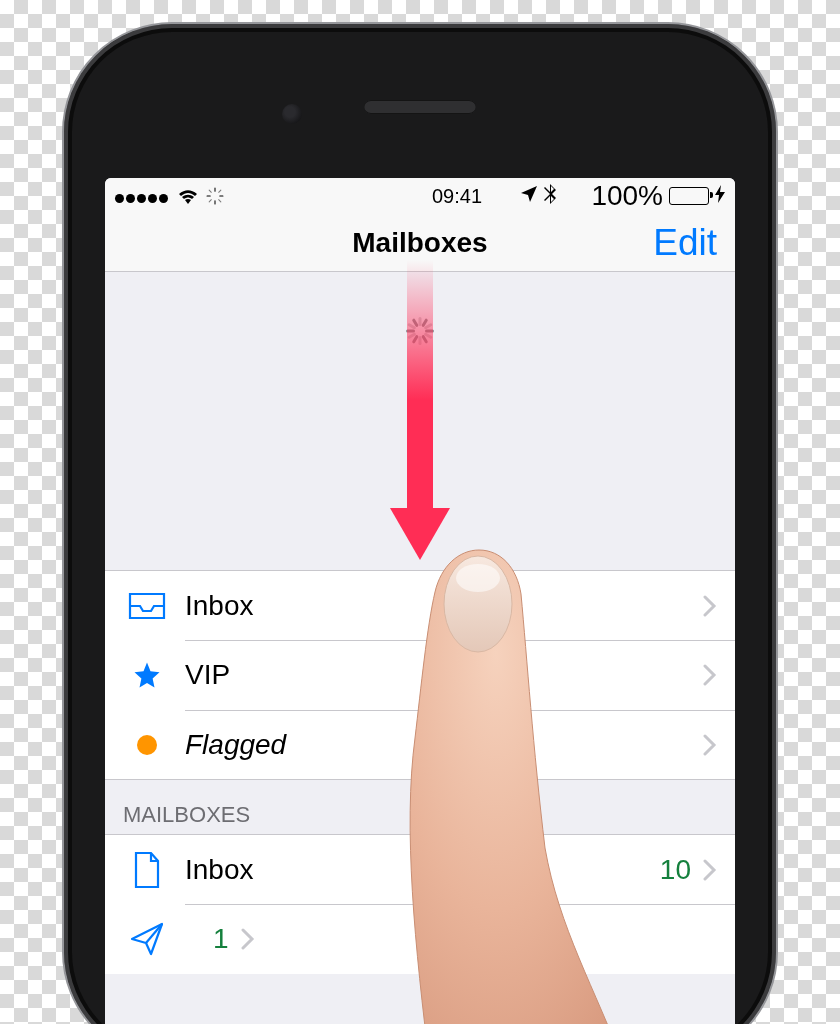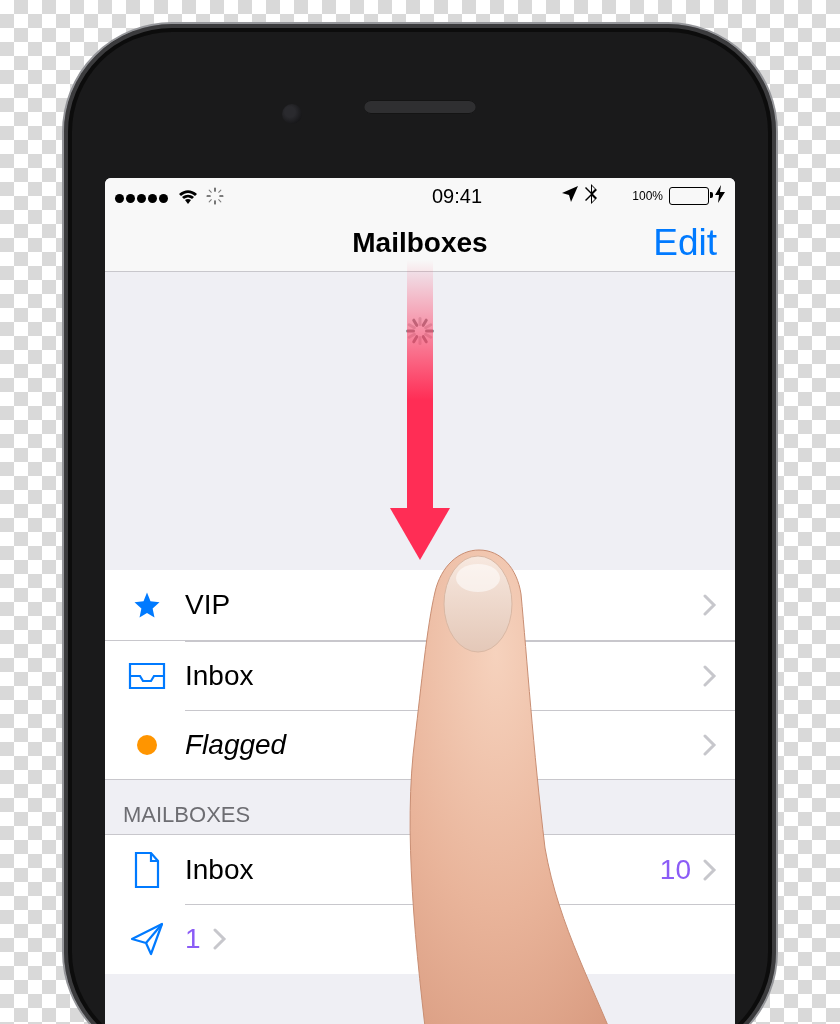--- a/index.html
+++ b/index.html
@@ -150,21 +150,21 @@
       content:'';
       position: absolute;
       top: 0; left: 80px; right: 0; height: 1px;
       background: #c8c7cc;
     }
     .row .icon-slot {
       width: 48px; display: flex; justify-content: center; align-items: center;
       margin-right: 14px;
     }
     .row .label { font-size: 28px; color: #000; flex: 1; }
-    .row .count { font-size: 28px; color: #8b5cf6; margin-right: 12px; }
+    .row .count { font-size: 28px; color: #15803d; margin-right: 12px; margin-left: 28px; }
     .row .chev { color: #c7c7cc; }
     .row .chev svg { width: 14px; height: 22px; display: block; }
 
     .section-header {
       height: 54px;
       padding: 22px 18px 6px;
       font-size: 22px;
       color: #6d6d72;
       background: #efeff4;
     }
@@ -233,21 +233,21 @@
         <span>
           <svg width="18" height="18" viewBox="0 0 18 18">
               <path d="M1 8l16-7-7 16-2-7-7-2z" fill="#000"></path>
             </svg>
         </span>
         <span>
           <svg width="12" height="20" viewBox="0 0 12 20">
               <path d="M6 0v8L1 3l-1 1 6 6-6 6 1 1 5-5v8l6-6-4-4 4-4-6-6zm1 12l3 3-3 3v-6zm0-10l3 3-3 3V2z" fill="#000"></path>
             </svg>
         </span>
-        <span style="font-size:12px;margin-left:29px;">100%</span>
+        <span style="font-size:28px;margin-left:29px;">100%</span>
         <span class="battery">
           <span class="battery-cap"><span class="battery-fill"></span></span>
         </span>
         <span>
           <svg width="10" height="18" viewBox="0 0 10 18">
               <path d="M6 0L0 10h4l-1 8 7-11H5l1-7z" fill="#000"></path>
             </svg>
         </span>
       </div>
     </div>
@@ -270,44 +270,44 @@
             <span></span>
             <span></span>
             <span></span>
           <span></span>
             <span></span>
             <span></span>
             <span></span>
             <span></span>
             <span></span>
         </div>
-      </div>
-
-      <div class="row">
-        <span class="icon-slot star">
-          <svg width="30" height="30" viewBox="0 0 24 24" fill="#007aff">
-              <path d="M12 2l2.8 6.9L22 9.8l-5.5 4.9L18 22l-6-3.6L6 22l1.5-7.3L2 9.8l7.2-.9L12 2z"></path>
-            </svg>
-        </span>
-        <span class="label">VIP</span>
-        <span class="chev">
-          <svg viewBox="0 0 14 22">
-              <path d="M2 2l9 9-9 9" stroke="#c7c7cc" stroke-width="3" fill="none" stroke-linecap="round"></path>
-            </svg>
-        </span>
       </div>
 
       <div class="row group-sep-top">
         <span class="icon-slot">
           <svg width="38" height="28" viewBox="0 0 38 28" fill="none" stroke="#007aff" stroke-width="2.2">
             <path d="M2 2h34v24H2z"></path>
               <path d="M2 14h10l3 5h8l3-5h10"></path>
           </svg>
         </span>
         <span class="label">Inbox</span>
+        <span class="chev">
+          <svg viewBox="0 0 14 22">
+              <path d="M2 2l9 9-9 9" stroke="#c7c7cc" stroke-width="3" fill="none" stroke-linecap="round"></path>
+            </svg>
+        </span>
+      </div>
+
+      <div class="row">
+        <span class="icon-slot star">
+          <svg width="30" height="30" viewBox="0 0 24 24" fill="#007aff">
+              <path d="M12 2l2.8 6.9L22 9.8l-5.5 4.9L18 22l-6-3.6L6 22l1.5-7.3L2 9.8l7.2-.9L12 2z"></path>
+            </svg>
+        </span>
+        <span class="label">VIP</span>
         <span class="chev">
           <svg viewBox="0 0 14 22">
               <path d="M2 2l9 9-9 9" stroke="#c7c7cc" stroke-width="3" fill="none" stroke-linecap="round"></path>
             </svg>
         </span>
       </div>
 
       <div class="row group-sep-bot">
         <span class="icon-slot">
           <span class="dot-flag"></span>

